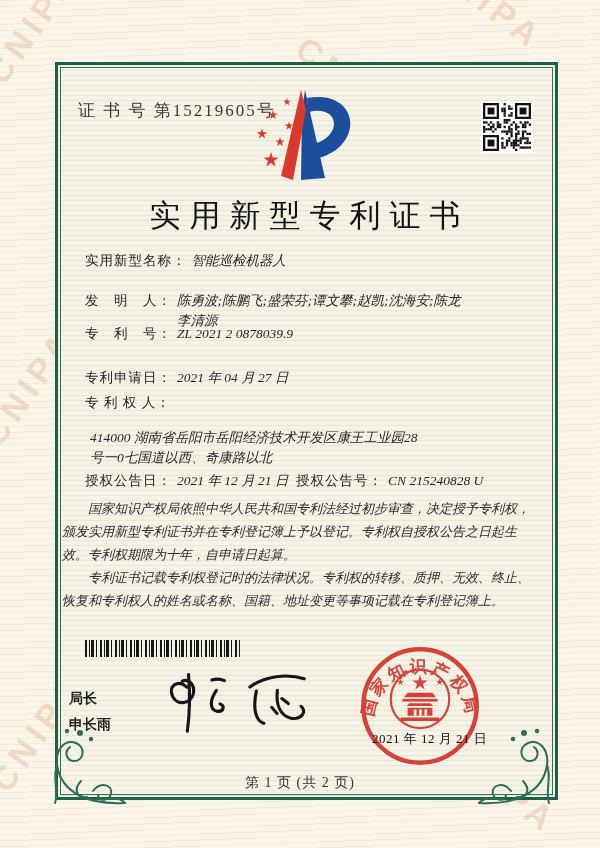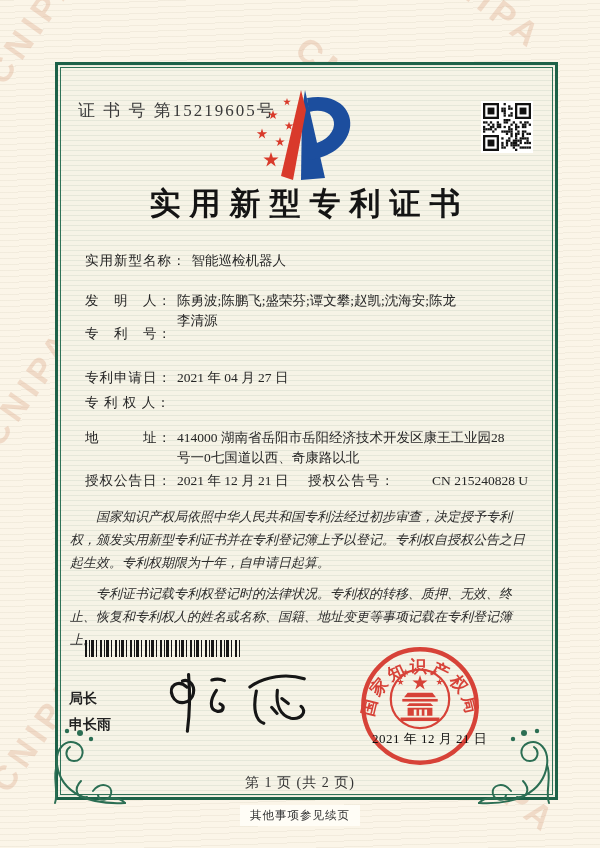--- a/index.html
+++ b/index.html
@@ -9,29 +9,29 @@
         background:repeating-linear-gradient(178deg, rgba(205,196,176,0.20) 0 1px, rgba(0,0,0,0) 1px 6px), #fbf5e8;}
   .wm{position:absolute;font-family:"Liberation Sans",sans-serif;font-weight:bold;
       font-size:34px;letter-spacing:6px;color:rgba(216,154,122,0.30);white-space:nowrap;}
   .frame{position:absolute;left:55px;top:62px;width:503px;height:738px;box-sizing:border-box;
          border:3px solid #1d6148;
          background:repeating-linear-gradient(180deg, rgba(118,152,132,0.13) 0 1px, rgba(0,0,0,0) 1px 5px), #f6f3e6;}
   .frame::after{content:"";position:absolute;inset:2px;border:1px solid #2f7258;}
   .cert-no{position:absolute;left:78px;top:99px;font-size:17px;letter-spacing:2px;color:#3a3a3a;}
   .logo{position:absolute;left:243px;top:84px;width:120px;height:100px;}
   .qr{position:absolute;left:481px;top:101px;width:52px;height:52px;background:#fff;padding:2px;box-sizing:border-box;}
-  .title{position:absolute;left:0;right:0;top:183px;text-align:center;font-size:31px;font-weight:700;
+  .title{position:absolute;left:0;right:0;top:195px;text-align:center;font-size:31px;font-weight:400;
          letter-spacing:9px;padding-left:19px;color:#141414;}
   .row{position:absolute;left:85px;width:445px;font-size:13.5px;line-height:20px;color:#262626;display:flex;}
   .lab{white-space:pre;letter-spacing:1px;flex:none;}
-  .val{white-space:pre-line;margin-left:5px;}
-  .pair2{position:absolute;left:223px;top:0;display:flex;gap:32px;}
+  .val{white-space:pre-line;margin-left:5px;font-style:italic;}
+  .pair2{position:absolute;left:211px;top:0;display:flex;}
   .legal{position:absolute;left:62px;top:497px;width:478px;font-size:13px;line-height:23px;
          color:#2b2b2b;font-style:italic;}
-  .legal p{margin:8px;text-indent:2em;}
+  .legal p{margin:0;text-indent:2em;}
   .barcode{position:absolute;left:85px;top:640px;width:156px;height:17px;
            background:repeating-linear-gradient(90deg,#161616 0 2px,transparent 2px 4px,#161616 4px 5px,
            transparent 5px 6px,#161616 6px 9px,transparent 9px 11px,#161616 11px 12px,transparent 12px 15px);}
   .director{position:absolute;left:69px;top:685px;font-family:"Liberation Sans",sans-serif;
             font-size:14px;font-weight:600;color:#222;line-height:26px;}
   .sig{position:absolute;left:158px;top:664px;width:168px;height:74px;transform:rotate(-2deg);}
   .seal{position:absolute;left:358px;top:644px;width:124px;height:124px;opacity:.92;}
   .stamp-date{position:absolute;left:372px;top:730px;font-size:13px;letter-spacing:.5px;color:#101010;white-space:nowrap;}
   .orn{position:absolute;width:80px;height:88px;}
   .orn-l{left:47px;top:719px;}
@@ -208,30 +208,30 @@
     <span class="lab">实用新型名称：</span>
     <span class="val">智能巡检机器人</span>
   </div>
   <div class="row" style="top:291px">
     <span class="lab">发　明　人：</span>
     <span class="val">陈勇波;陈鹏飞;盛荣芬;谭文攀;赵凯;沈海安;陈龙
 李清源</span>
   </div>
   <div class="row" style="top:324px">
     <span class="lab">专　利　号：</span>
+    <span class="val">ZL 2021 2 0878039.9</span>
   </div>
   <div class="row" style="top:368px">
     <span class="lab">专利申请日：</span>
     <span class="val">2021 年 04 月 27 日</span>
   </div>
   <div class="row" style="top:393px">
     <span class="lab">专 利 权 人：</span>
   </div>
   <div class="row" style="top:428px">
-    <span class="lab">地　　　址：</span>
     <span class="val">414000 湖南省岳阳市岳阳经济技术开发区康王工业园28
 号一0七国道以西、奇康路以北</span>
   </div>
   <div class="row" style="top:471px">
     <span class="lab">授权公告日：</span>
     <span class="val">2021 年 12 月 21 日</span>
     <span class="pair2">
       <span class="lab">授权公告号：</span>
       <span class="val">CN 215240828 U</span>
     </span>
@@ -314,15 +314,14 @@
       <path d="M60,80 C70,78 76,82 78,84"></path>
     </g>
     <g fill="#2b6e53">
       <circle cx="33" cy="14" r="3"></circle>
       <circle cx="20" cy="12" r="2.2"></circle>
       <circle cx="44" cy="20" r="2.2"></circle>
     </g>
   </svg>
 
   <div class="page-no">第 1 页 (共 2 页)</div>
-  <div class="cont-note">其他事项参见续页</div>
 
 </div>
 
 </body></html>

